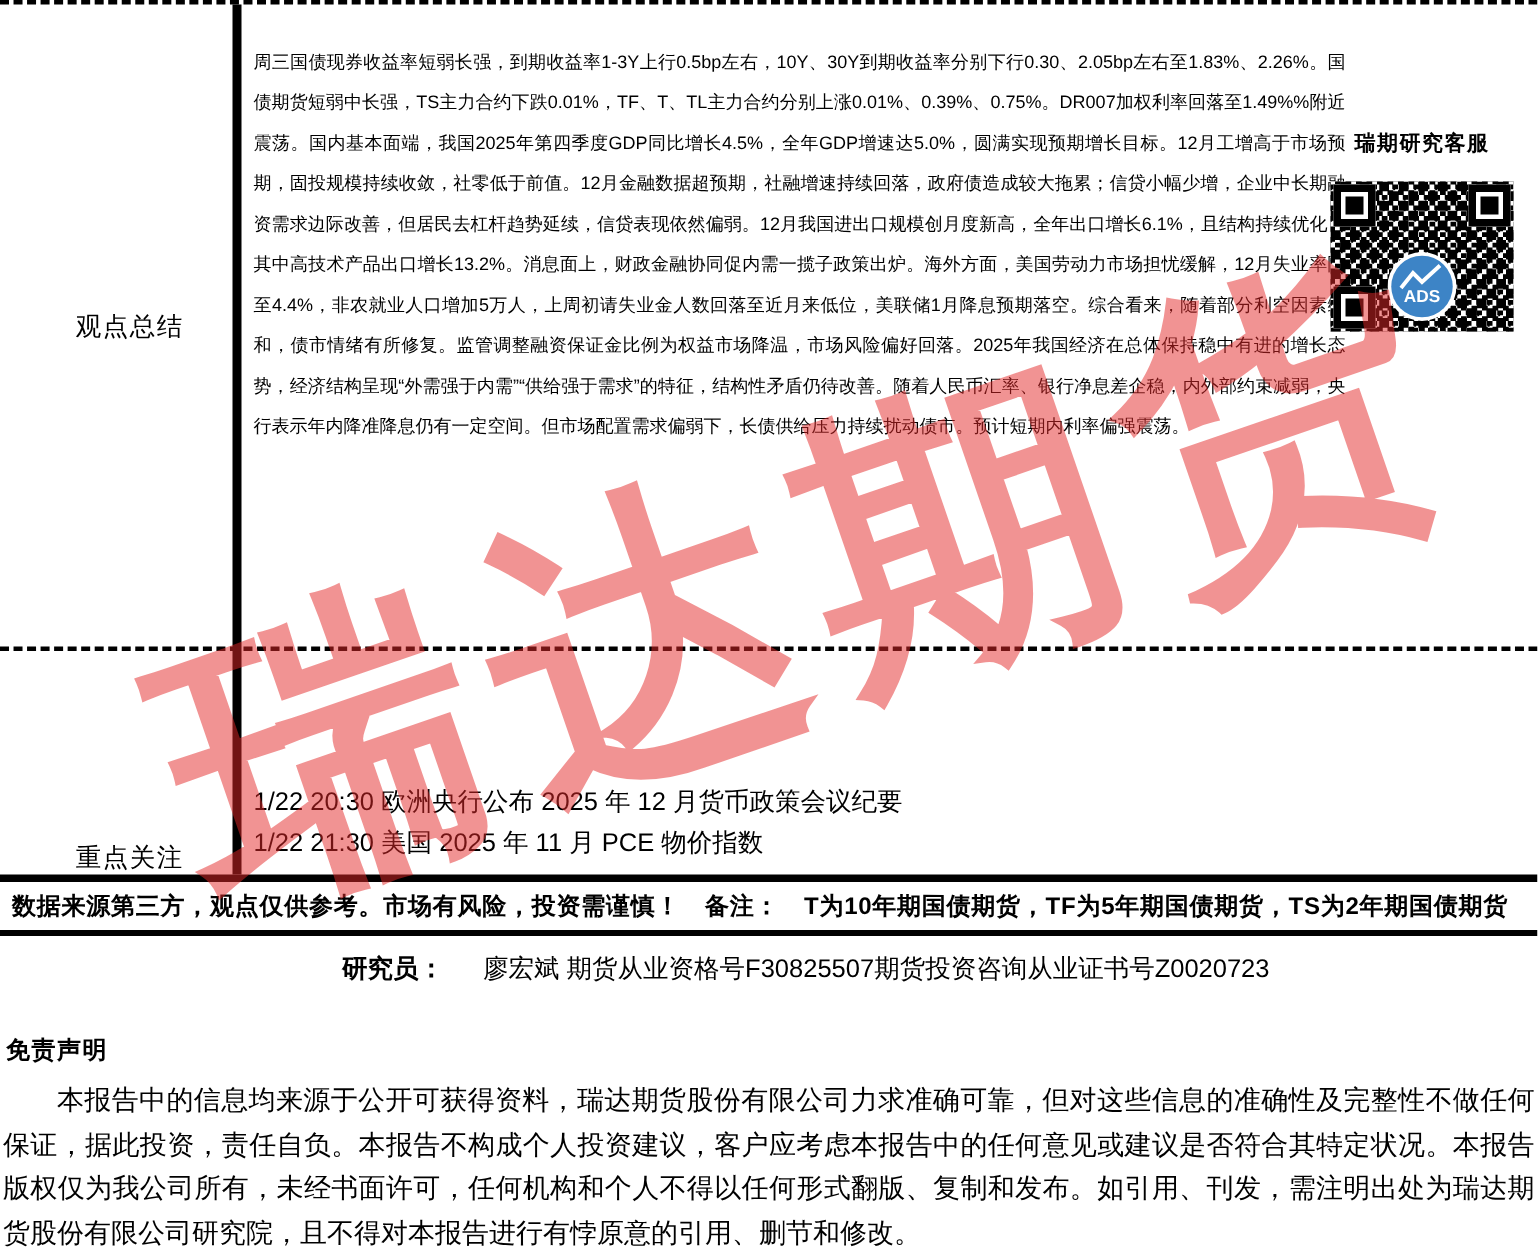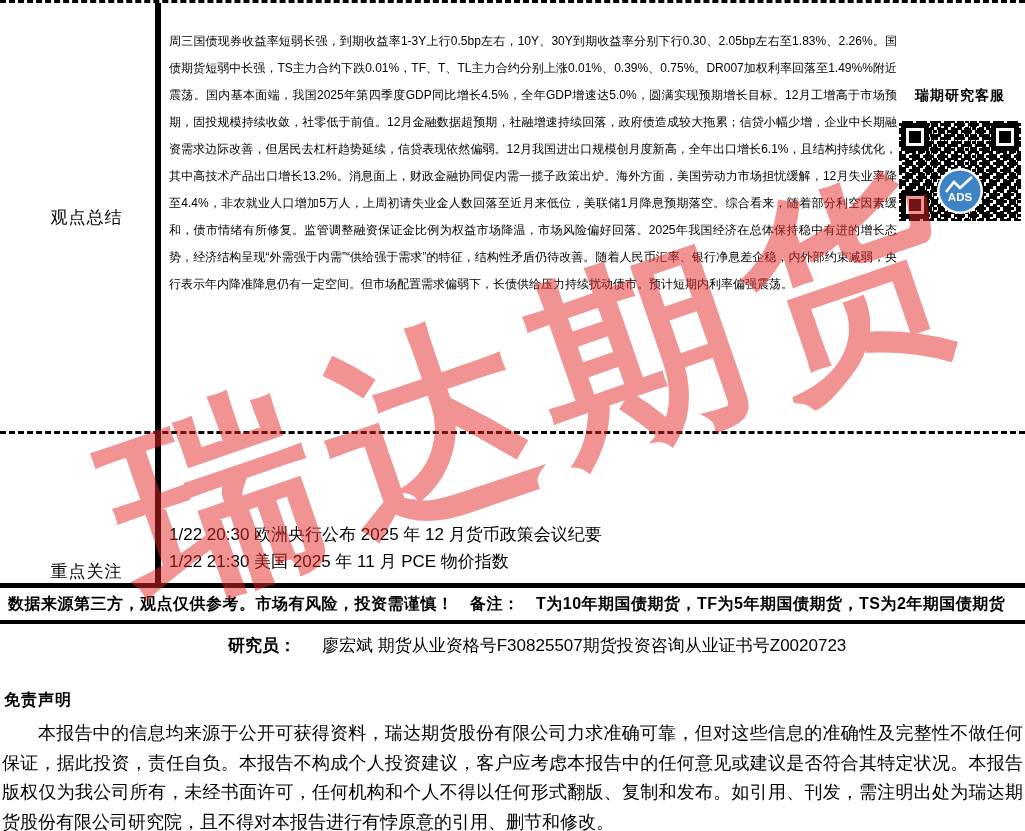--- a/index.html
+++ b/index.html
@@ -36,21 +36,21 @@
     font-size: 12px; line-height: 27px;
     text-align: justify;
   }
   .focus-content {
     padding: 50px 13px 8px 8px;
     font-size: 17px; line-height: 27px;
   }
 
   
   .qr-block {
-    position: absolute; top: 84px; right: 2px; width: 126px;
+    position: absolute; top: 84px; right: 14px; width: 126px;
     text-align: center; z-index: 1;
   }
   .qr-label { font-size: 14px; font-weight: bold; margin-bottom: 6px; letter-spacing: 1px; }
   .qr-code {
     width: 122px; height: 100px; margin: 16px auto; position: relative;
     background-color: #fff;
     background-image:
       repeating-conic-gradient(#000 0% 25%, transparent 0% 50%),
       repeating-conic-gradient(#000 0% 25%, transparent 0% 50%);
     background-size: 13px 13px, 7px 7px;

